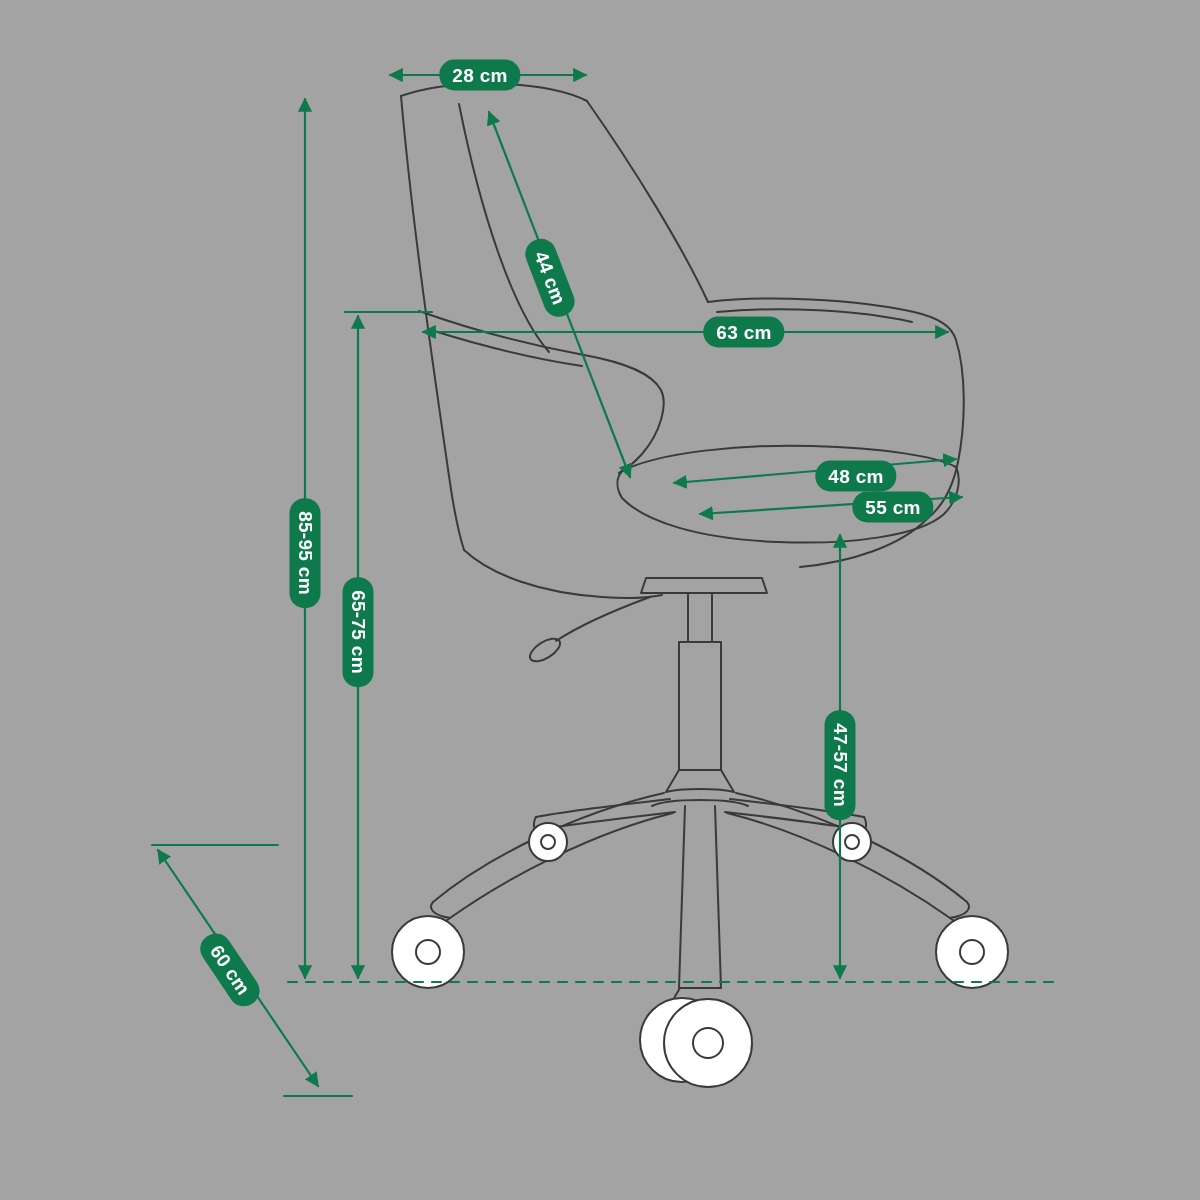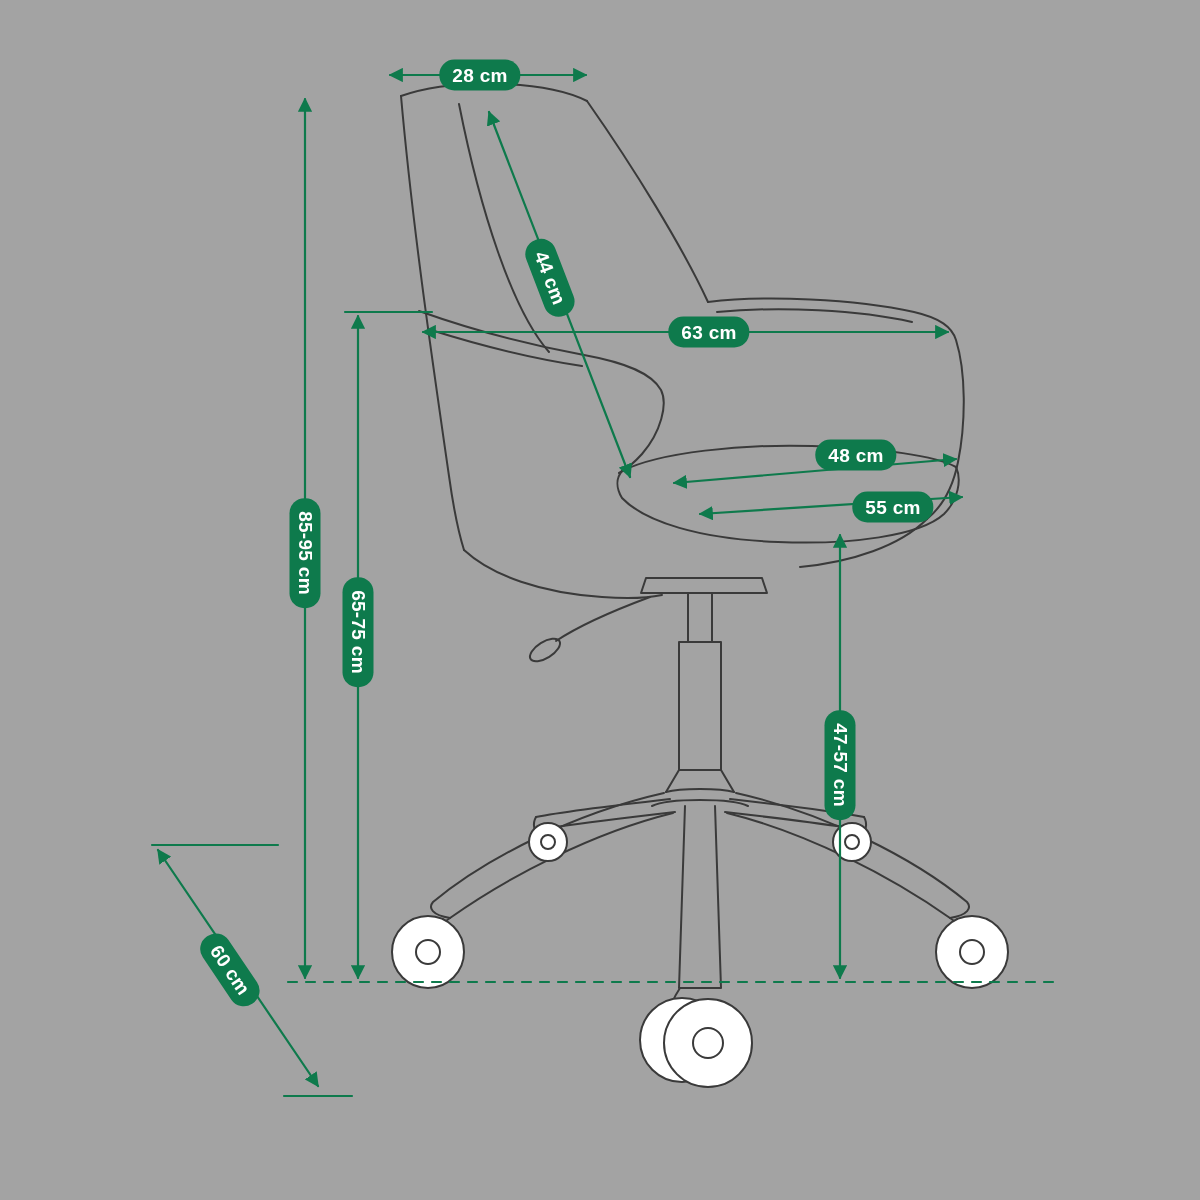--- a/index.html
+++ b/index.html
@@ -118,23 +118,23 @@
       <line x1="158" y1="850" x2="318" y2="1086" marker-start="url(#ah)" marker-end="url(#ah)"></line>
 
       <line x1="284" y1="1096" x2="352" y2="1096"></line>
     </g>
   </svg>
 
   <div class="badge" style="left:480px;top:75px;transform:translate(-50%,-50%);">28 cm</div>
 
   <div class="badge" style="left:550px;top:278px;transform:translate(-50%,-50%) rotate(69deg);">44 cm</div>
 
-  <div class="badge" style="left:709px;top:332px;transform:translate(-50%,-50%);">63 cm</div>
+  <div class="badge" style="left:744px;top:332px;transform:translate(-50%,-50%);">63 cm</div>
 
-  <div class="badge" style="left:856px;top:455px;transform:translate(-50%,-50%);">48 cm</div>
+  <div class="badge" style="left:856px;top:476px;transform:translate(-50%,-50%);">48 cm</div>
 
   <div class="badge" style="left:893px;top:507px;transform:translate(-50%,-50%);">55 cm</div>
 
   <div class="badge" style="left:305px;top:553px;transform:translate(-50%,-50%) rotate(90deg);">85-95 cm</div>
 
   <div class="badge" style="left:358px;top:632px;transform:translate(-50%,-50%) rotate(90deg);">65-75 cm</div>
 
   <div class="badge" style="left:840px;top:765px;transform:translate(-50%,-50%) rotate(90deg);">47-57 cm</div>
 
   <div class="badge" style="left:230px;top:970px;transform:translate(-50%,-50%) rotate(56deg);">60 cm</div>

